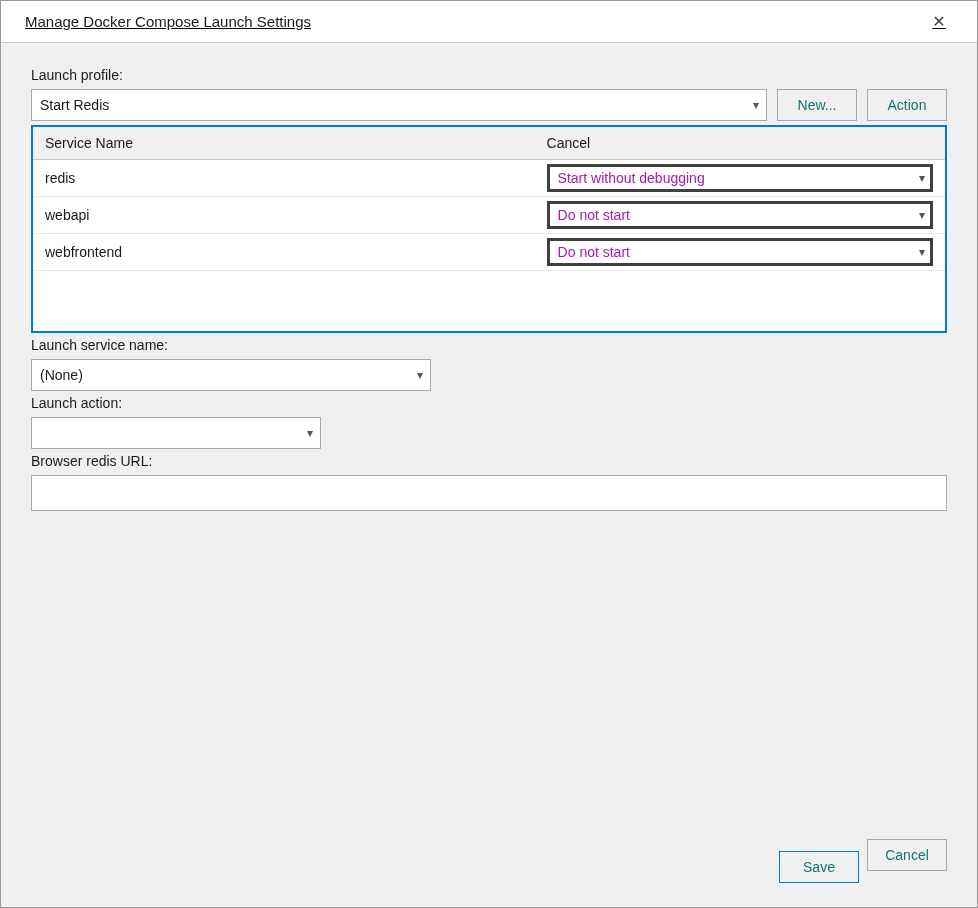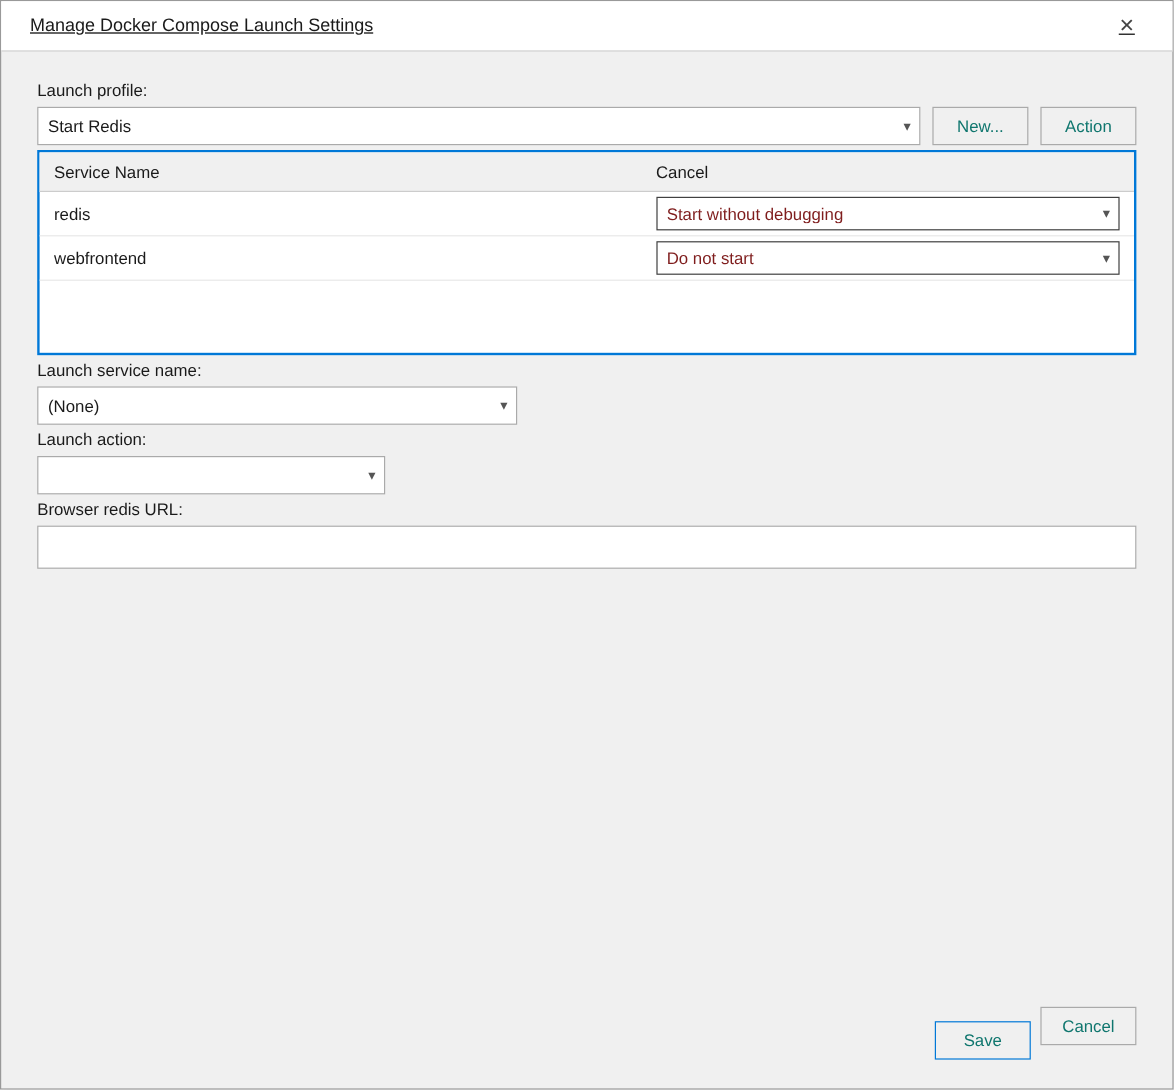--- a/index.html
+++ b/index.html
@@ -189,27 +189,27 @@
       transform: translateY(-50%);
       pointer-events: none;
       color: #555;
       font-size: 12px;
     }
 
     .table-select {
       width: 100%;
       height: 28px;
       background: #fff;
-      border: 1px solid #404040;
+      border: 3px solid #404040;
       padding: 0 24px 0 8px;
       font-size: 14px;
       appearance: none;
       -webkit-appearance: none;
       cursor: pointer;
-      color: #7f1d1d;
+      color: #a21caf;
     }
 
     .launch-service-row {
       display: flex;
       flex-direction: column;
     }
 
     .launch-action-row {
       display: flex;
       flex-direction: column;
@@ -286,20 +286,24 @@
               <th class="action-header-col">Cancel</th>
             </tr>
           </thead>
           <tbody id="services-tbody">
 
           <tr>
                 <td>redis</td>
                 <td class="action-col"><div class="table-select-wrap"><select class="table-select"><option value="Start without debugging">Start without debugging</option><option value="Start with debugging">Start with debugging</option><option value="Do not start">Do not start</option></select></div></td>
               </tr>
               <tr>
+                <td>webapi</td>
+                <td class="action-col"><div class="table-select-wrap"><select class="table-select"><option value="Start without debugging">Start without debugging</option><option value="Start with debugging">Start with debugging</option><option value="Do not start" selected="">Do not start</option></select></div></td>
+              </tr>
+              <tr>
                 <td>webfrontend</td>
                 <td class="action-col"><div class="table-select-wrap"><select class="table-select"><option value="Start without debugging">Start without debugging</option><option value="Start with debugging">Start with debugging</option><option value="Do not start" selected="">Do not start</option></select></div></td>
               </tr>
               <tr class="empty-row">
                 <td></td>
                 <td></td>
               </tr>
             </tbody>
         </table>
       </div>

